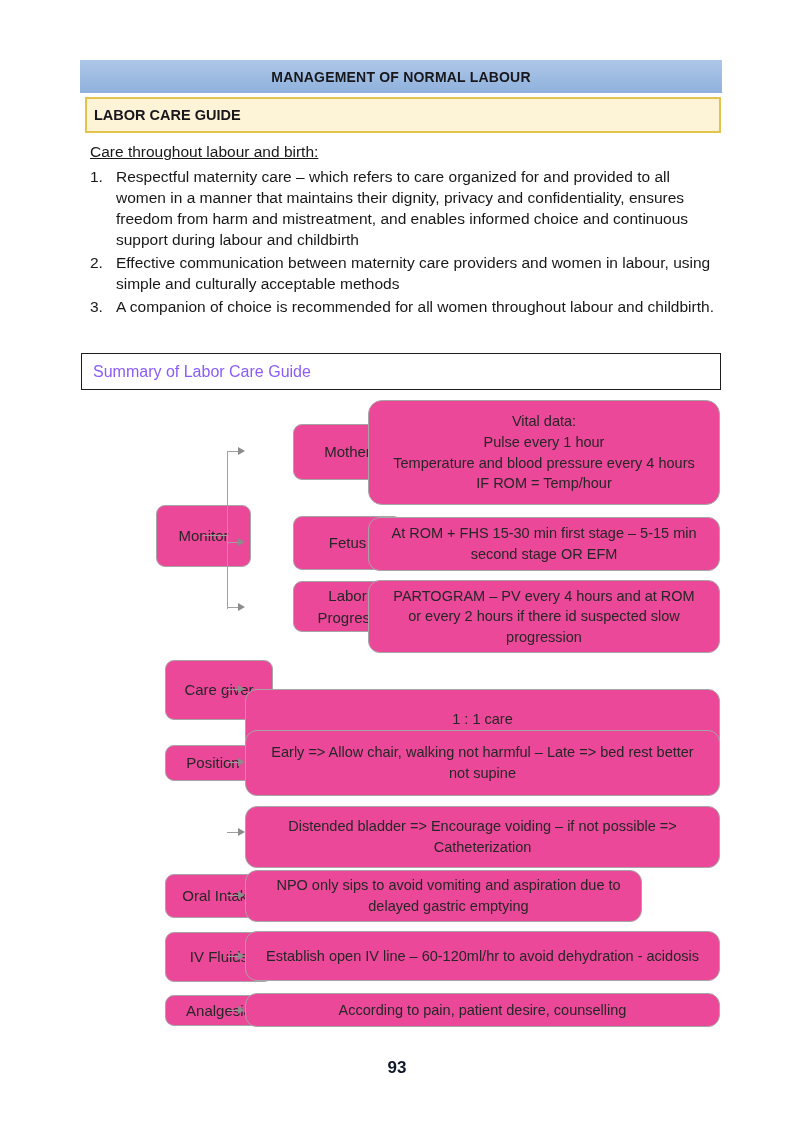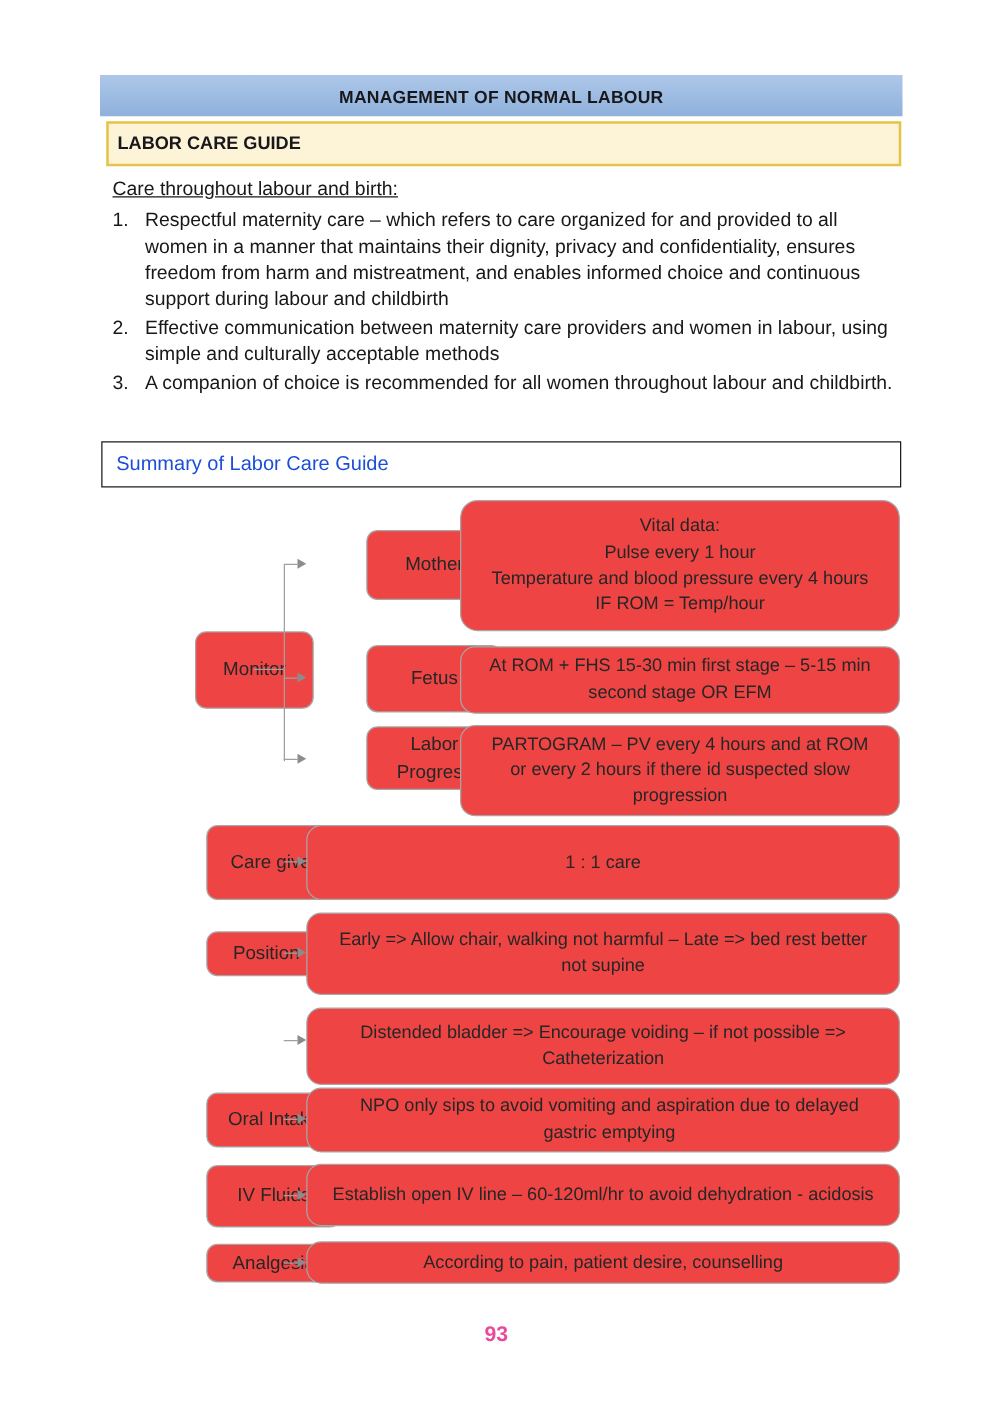--- a/index.html
+++ b/index.html
@@ -24,26 +24,26 @@
   
   .body-text { position:absolute; left:90px; top:141px; width:632px; font-size:15.5px; line-height:21px; color:#181818; }
   .care-heading { text-decoration:underline; margin-bottom:4px; }
   .list-item { display:flex; margin:0 0 2px 0; }
   .list-item .num { width:26px; flex:none; }
   .list-item .item-text { flex:1; }
   
   .summary-box {
     position:absolute; left:81px; top:353px; width:640px; height:37px;
     border:1px solid #1c1c1c; box-sizing:border-box;
-    display:flex; align-items:center; font-size:16px; color:#1d4ed8;
+    display:flex; align-items:center; font-size:16px; color:#8b5cf6;
   }
   .summary-box span { padding-left:11px; }
   
   .dbox {
-    position:absolute; background:#ef4444; border:1.5px solid #a6a6a6; box-sizing:border-box;
+    position:absolute; background:#ec4899; border:1.5px solid #a6a6a6; box-sizing:border-box;
     display:flex; align-items:center; justify-content:center; text-align:center;
     color:#262626; font-size:14.5px; line-height:1.42;
   }
   .labelbox { border-radius:9px; font-size:15px; padding:0 12px;margin-left:48px; }
   .detailbox { border-radius:12px; padding:0 18px; }
   .preline { white-space:pre-line; }
   
   .line-h { position:absolute; height:0; border-top:1.5px solid #a0a0a0; }
   .line-v { position:absolute; width:0; border-left:1.5px solid #a0a0a0; }
   .arrow  { position:absolute; height:0; border-top:1.5px solid #a0a0a0; }
@@ -59,40 +59,40 @@
   .vital-box   { left:368px; top:400px; width:352px; height:105px; border-radius:14px; }
   .fetusd-box  { left:368px; top:517px; width:352px; height:54px; }
   .labord-box  { left:368px; top:580px; width:352px; height:73px; }
   .mon-hline { left:203px; top:535px; width:24px; }
   .mon-vline { left:227px; top:452px; height:157px; }
   .ar-mother { left:227px; top:451px; width:11px; }
   .ar-fetus  { left:227px; top:542px; width:11px; }
   .ar-laborp { left:227px; top:607px; width:11px; }
   
   .r1l { left:117px; top:660px; width:108px; height:60px; }
-  .r1d { left:245px; top:660px; width:475px; height:60px; }
+  .r1d { left:245px; top:689px; width:475px; height:60px; }
   .r1a { left:227px; top:689px; width:11px; }
   .r2l { left:117px; top:745px; width:96px; height:36px; }
   .r2d { left:245px; top:730px; width:475px; height:66px; }
   .r2a { left:227px; top:762px; width:11px; }
   .r3l { left:117px; top:813px; width:108px; height:39px; }
   .r3d { left:245px; top:806px; width:475px; height:62px; }
   .r3a { left:227px; top:832px; width:11px; }
   .r4l { left:117px; top:874px; width:108px; height:44px; }
-  .r4d { left:245px; top:870px; width:475px; height:52px;padding-left:28px; }
+  .r4d { left:245px; top:870px; width:397px; height:52px;padding-left:28px; }
   .r4a { left:227px; top:895px; width:11px; }
   .r5l { left:117px; top:932px; width:108px; height:50px; }
   .r5d { left:245px; top:931px; width:475px; height:50px; }
   .r5a { left:227px; top:956px; width:11px; }
   .r6l { left:117px; top:995px; width:108px; height:31px; }
   .r6d { left:245px; top:993px; width:475px; height:34px; }
   .r6a { left:227px; top:1010px; width:11px; }
   .page-number {
     position:absolute; left:0; top:1058px; width:100%;
-    text-align:center; font-weight:bold; font-size:17px; color:#ec4899;
+    text-align:center; font-weight:bold; font-size:17px; color:#0f172a;
   }
 </style>
 </head>
 <body>
 
 <div class="page">
 
   <div class="blue-bar">
     <span>MANAGEMENT OF NORMAL LABOUR</span>
   </div>

